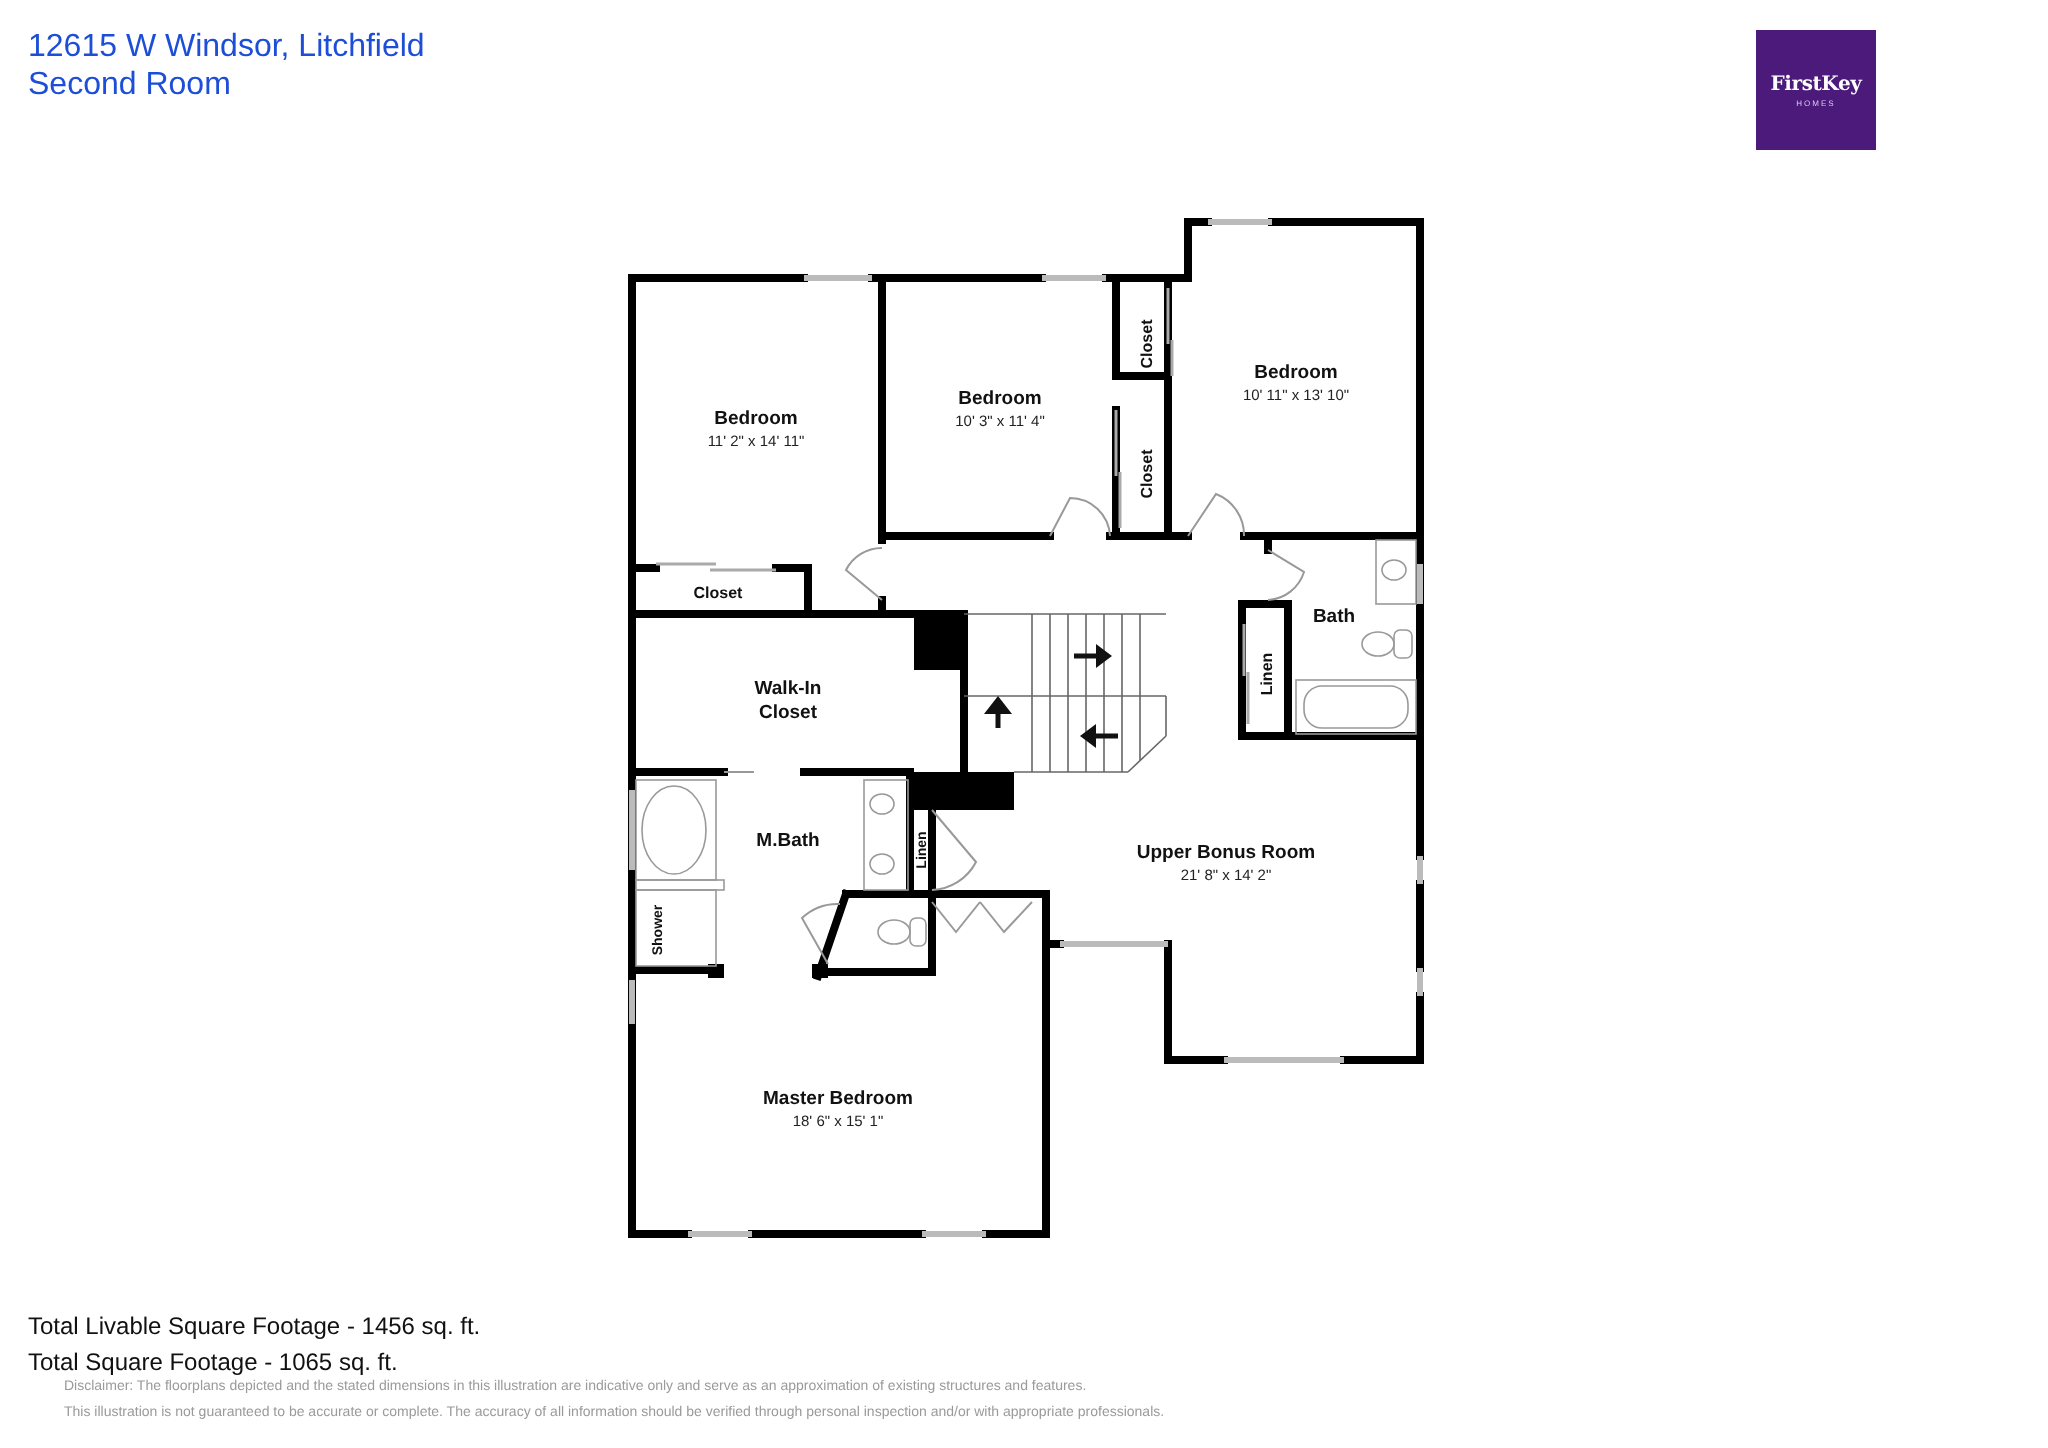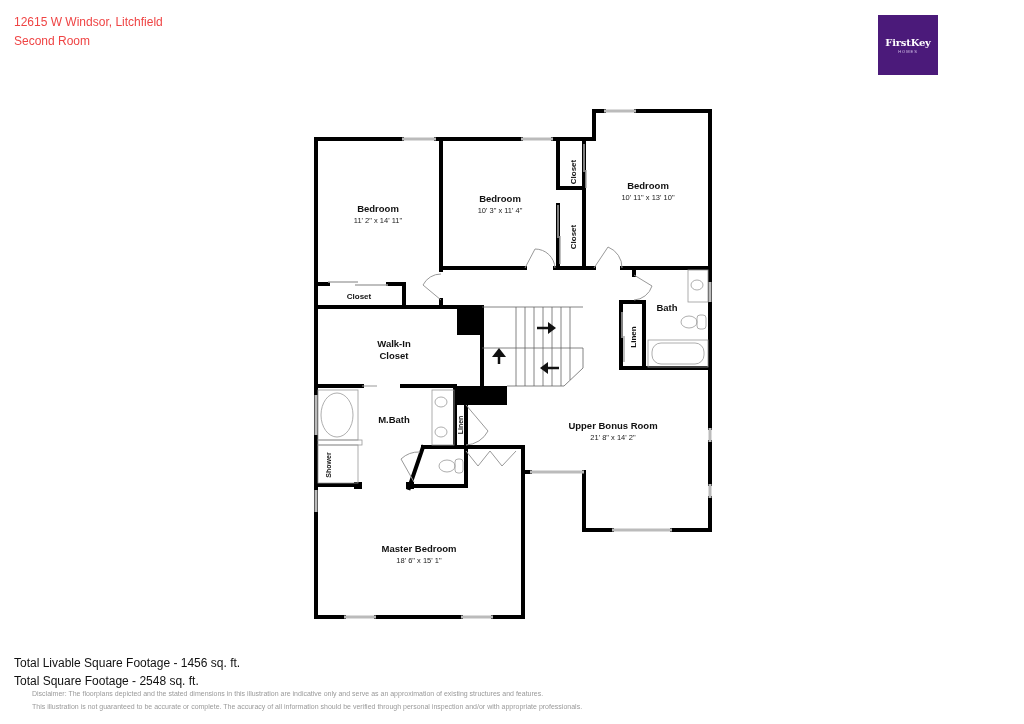--- a/index.html
+++ b/index.html
@@ -1,17 +1,17 @@
 <!DOCTYPE html>
 <html><head>
   <meta charset="utf-8">
   <style>
     html, body { margin: 0; padding: 0; background: #ffffff; }
     body { width: 1024px; height: 724px; position: relative; overflow: hidden; font-family: "Liberation Sans", sans-serif; color: #111; }
-    .hdr { position: absolute; left: 14px; font-size: 12px; color: #ef4444; }
+    .hdr { position: absolute; left: 14px; font-size: 16px; color: #1d4ed8; }
     #addr { top: 15px; }
     #floor { top: 34px; }
     #logo { position: absolute; left: 878px; top: 15px; width: 60px; height: 60px; background: #4b1a7a; color: #fff; display: flex; flex-direction: column; align-items: center; justify-content: center; }
     #logo .brand { font-family: "DejaVu Serif", serif; font-weight: bold; font-size: 10px; letter-spacing: -0.2px; }
     #logo .sub { font-size: 4px; letter-spacing: 1px; margin-top: 1px; color: #d9c9ec; }
     svg#plan { position: absolute; left: 0; top: 0; }
     .rl { font-family: "Liberation Sans", sans-serif; font-weight: bold; font-size: 9.5px; fill: #111; text-anchor: middle; }
     .rd { font-family: "Liberation Sans", sans-serif; font-size: 7.5px; fill: #222; text-anchor: middle; }
     .sm { font-family: "Liberation Sans", sans-serif; font-weight: bold; font-size: 8px; fill: #111; text-anchor: middle; }
     .foot { position: absolute; left: 14px; font-size: 12px; color: #111; }
@@ -221,15 +221,15 @@
 
     <text class="rl" x="613" y="429">Upper Bonus Room</text>
     <text class="rd" x="613" y="440">21' 8" x 14' 2"</text>
 
     <text class="rl" x="419" y="552">Master Bedroom</text>
     <text class="rd" x="419" y="563">18' 6" x 15' 1"</text>
   </g>
 </svg>
 
 <div id="f1" class="foot">Total Livable Square Footage - 1456 sq. ft.</div>
-<div id="f2" class="foot">Total Square Footage - 2548 sq. ft.</div>
+<div id="f2" class="foot">Total Square Footage - 1065 sq. ft.</div>
 <div id="d1" class="disc">Disclaimer: The floorplans depicted and the stated dimensions in this illustration are indicative only and serve as an approximation of existing structures and features.</div>
 <div id="d2" class="disc">This illustration is not guaranteed to be accurate or complete. The accuracy of all information should be verified through personal inspection and/or with appropriate professionals.</div>
 
 </body></html>

